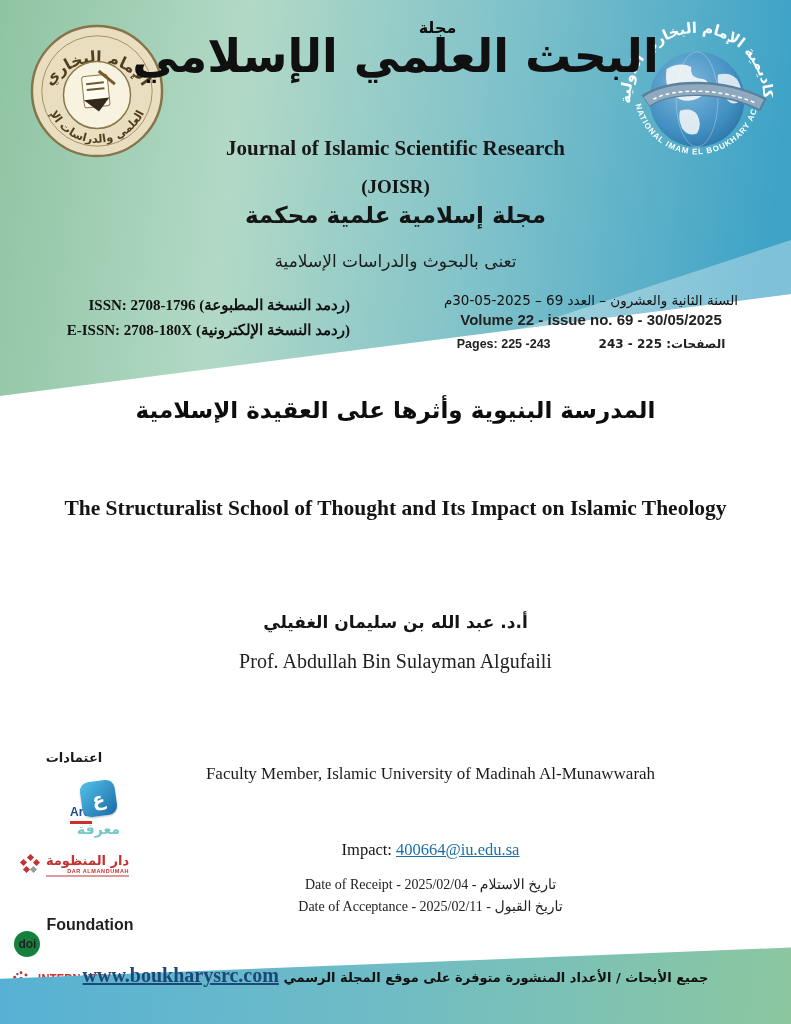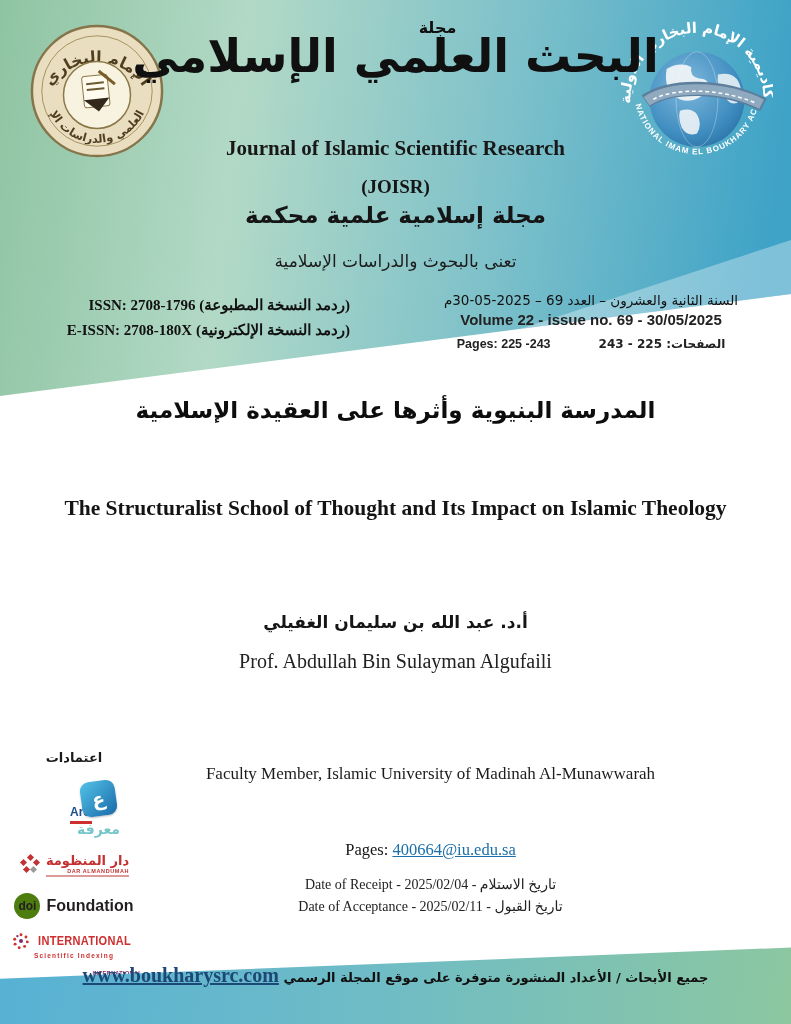--- a/index.html
+++ b/index.html
@@ -66,22 +66,22 @@
               display:flex;align-items:center;justify-content:center;color:#fff;
               font:700 19px "DejaVu Sans",sans-serif;box-shadow:0 1px 2px rgba(0,0,0,.25);}
   .marefa{position:absolute;right:16px;top:40px;color:#74c6c8;
           font:700 14px "DejaVu Sans",sans-serif;}
   .dar{margin-top:12px;display:flex;align-items:center;gap:5px;}
   .dar-col{text-align:right;}
   .dar-ar{color:#c43131;font:700 13px "DejaVu Sans",sans-serif;}
   .dar-en{color:#c43131;font:700 5.5px "Liberation Sans",sans-serif;letter-spacing:.6px;}
   .dar-line{height:2px;background:#dd9a9a;margin-top:1px;}
   .doi{margin-top:16px;display:flex;align-items:center;gap:6px;}
-  .doi-circle{width:26px;height:26px;border-radius:50%;background:#4d7c0f;color:#231f20;
-              font:700 12px "Liberation Sans",sans-serif;display:flex;align-items:center;justify-content:center;}
+  .doi-circle{width:26px;height:26px;border-radius:50%;background:#15803d;color:#231f20;
+              font:700 12px "Liberation Sans",sans-serif;display:flex;align-items:center;justify-content:center;margin-top:38px;}
   .doi-word{font:700 16px "Liberation Sans",sans-serif;color:#231f20;}
   .isi{margin-top:13px;text-align:center;}
   .isi-row{display:flex;align-items:center;justify-content:center;gap:4px;}
   .isi-word{color:#cf2e2e;font:700 12px "Liberation Sans",sans-serif;letter-spacing:.3px;transform:scaleX(.92);}
   .isi-sub{color:#cf2e2e;font:700 6.5px "Liberation Sans",sans-serif;letter-spacing:1.2px;margin-top:2px;}
   .issn-lg{margin-top:11px;display:flex;align-items:center;gap:6px;}
   .issn-word{color:#8d2663;font:700 34px "DejaVu Sans",sans-serif;transform:skewX(-14deg);
              letter-spacing:-2px;line-height:.9;}
   .issn-col{display:flex;flex-direction:column;gap:2px;}
   .issn-col span{color:#7c2a66;font:700 5.5px "Liberation Sans",sans-serif;letter-spacing:.4px;}
@@ -189,21 +189,21 @@
 
   <div class="abs ctr title-ar" dir="rtl">المدرسة البنيوية وأثرها على العقيدة الإسلامية</div>
   <div class="abs ctr title-en">The Structuralist School of Thought and Its Impact on Islamic Theology</div>
 
   <div class="abs ctr author-ar" dir="rtl">أ.د. عبد الله بن سليمان الغفيلي</div>
   <div class="abs ctr author-en">Prof. Abdullah Bin Sulayman Algufaili</div>
 
   <div class="abs ctr2 affil-en">Faculty Member, Islamic University of Madinah Al-Munawwarah</div>
 
   <div class="abs ctr2 email-line">
-    <span>Pages:</span>
+    <span>Impact:</span>
     <a href="#">400664@iu.edu.sa</a>
   </div>
 
   <div class="abs ctr2 date-line">تاريخ الاستلام - Date of Receipt - 2025/02/04</div>
   <div class="abs ctr2 date-line date-line2">تاريخ القبول - Date of Acceptance - 2025/02/11</div>
 
   <div class="sidebar">
     <div class="accr-head">اعتمادات</div>
 
     <div class="arcif">

